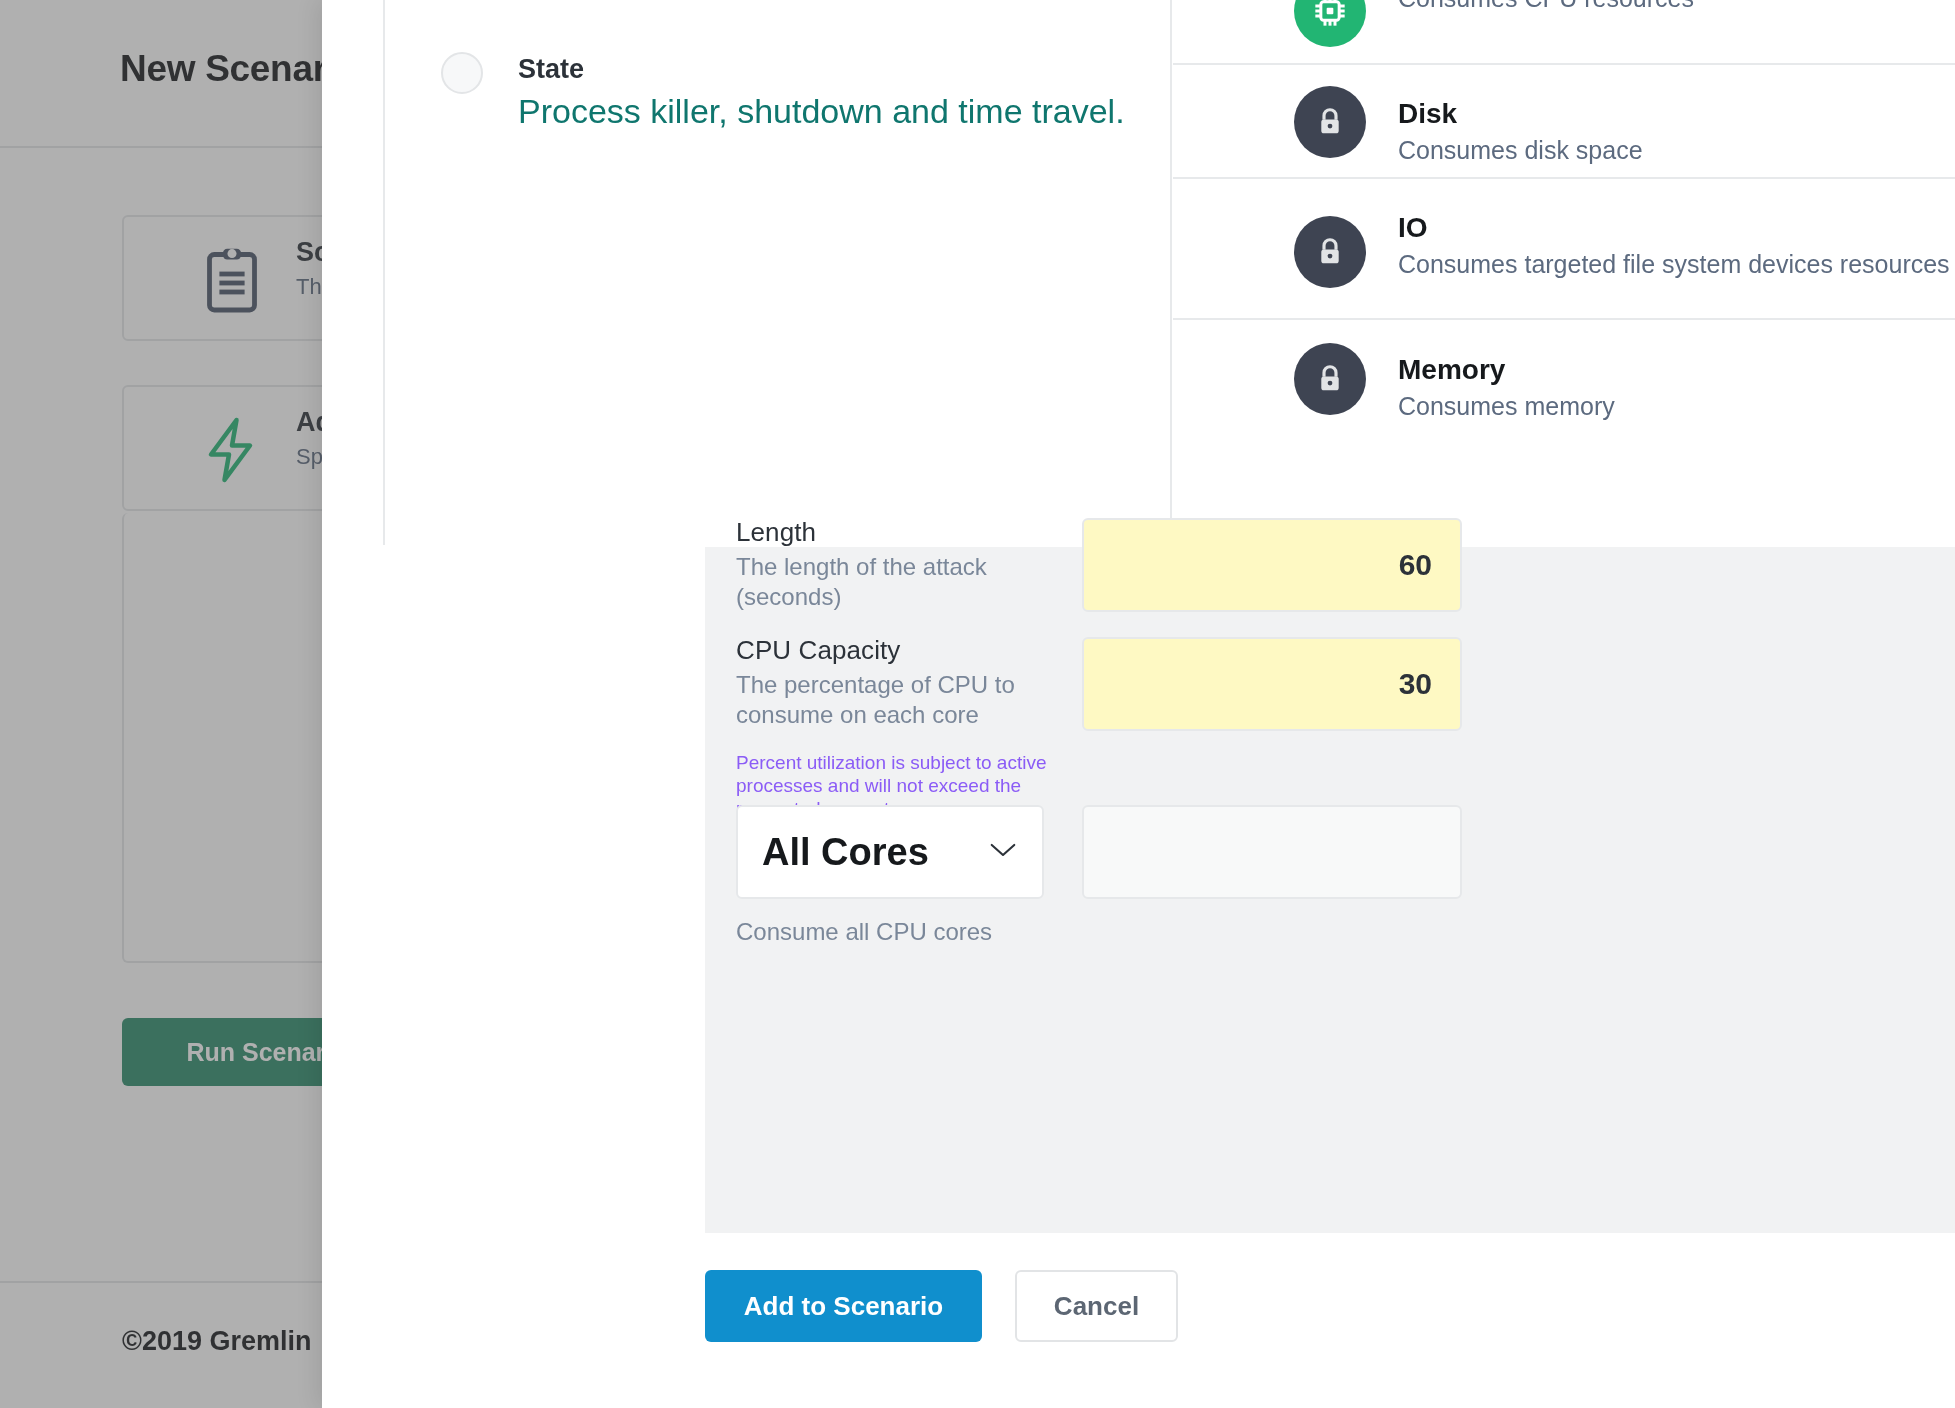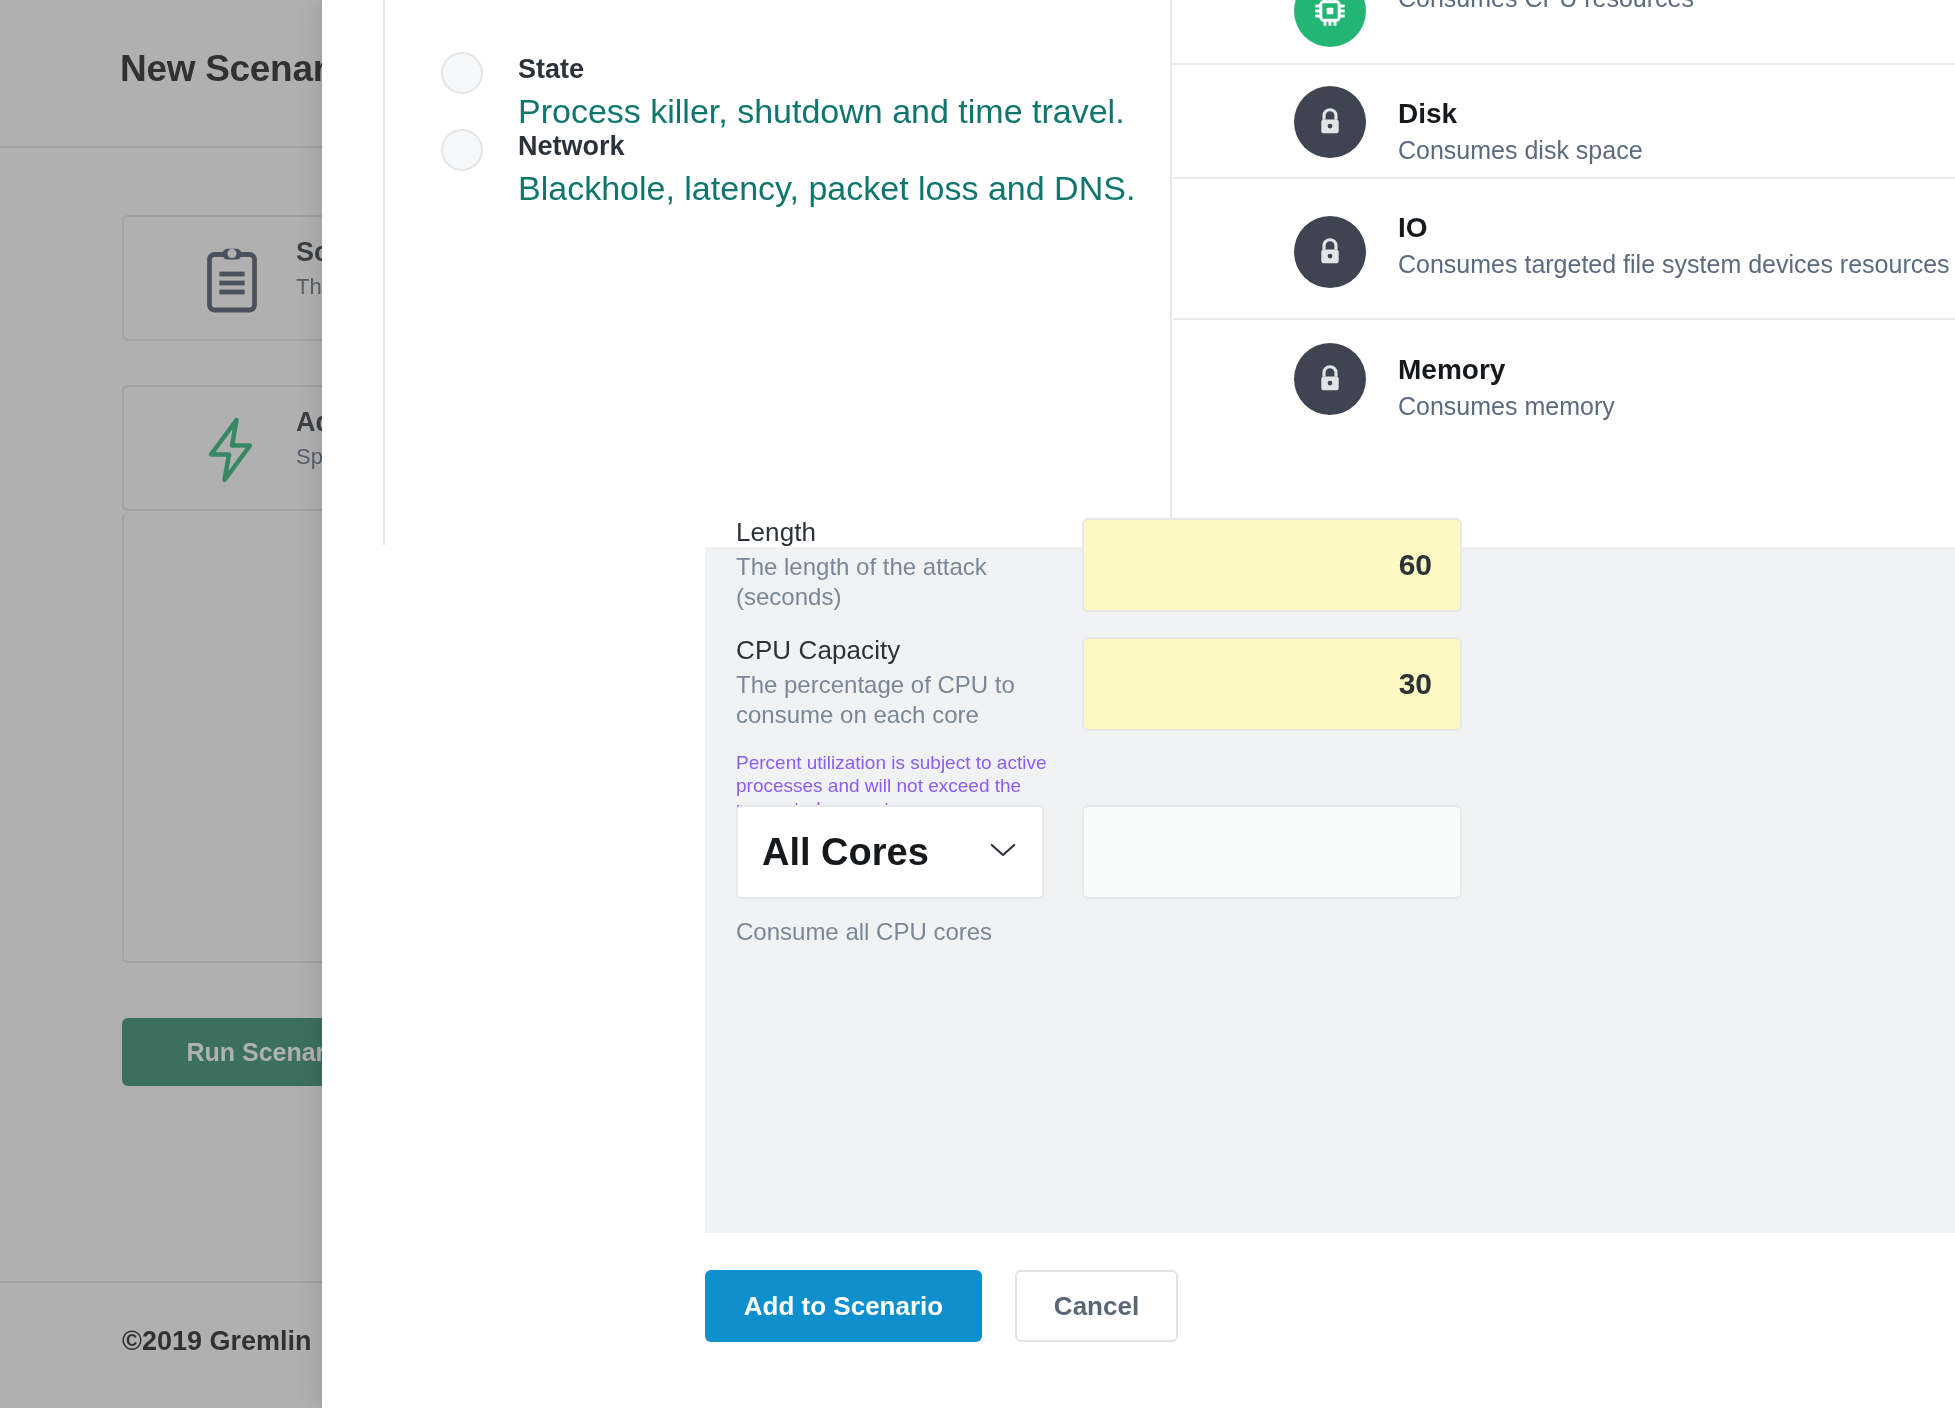--- a/index.html
+++ b/index.html
@@ -386,25 +386,20 @@
           <span class="cat-title" style="top:-40px;"></span>
 
         </div>
 
         <div class="cat-item" style="top:52px;height:80px;">
           <span class="radio" style="top:0px;"></span>
           <span class="cat-title" style="top:2px;">State</span>
           <span class="cat-desc" style="top:40px;">Process killer, shutdown and time travel.</span>
         </div>
 
-        <div class="cat-item" style="top:129px;height:80px;">
-          <span class="radio" style="top:0px;"></span>
-          <span class="cat-title" style="top:2px;">Network</span>
-          <span class="cat-desc" style="top:40px;">Blackhole, latency, packet loss and DNS.</span>
-        </div>
 
       </div>
 
       <div class="att-col">
 
         <div class="att-row" style="top:-42px;height:107px;">
           <span class="att-icon green" style="top:17px;">
             <svg width="40" height="40" viewBox="0 0 24 24" fill="none" stroke="#ffffff" stroke-width="1.8">
               <rect x="6.5" y="6.5" width="11" height="11" rx="1.6"></rect>
               <rect x="10" y="10" width="4" height="4" rx="0.6" fill="#ffffff" stroke="none"></rect>

